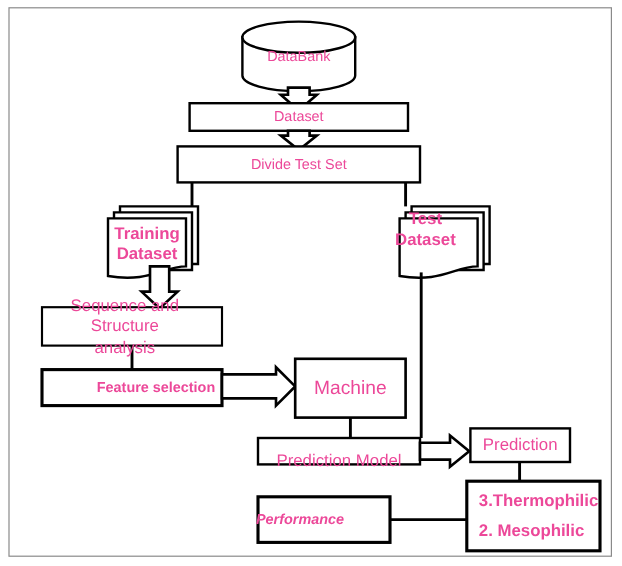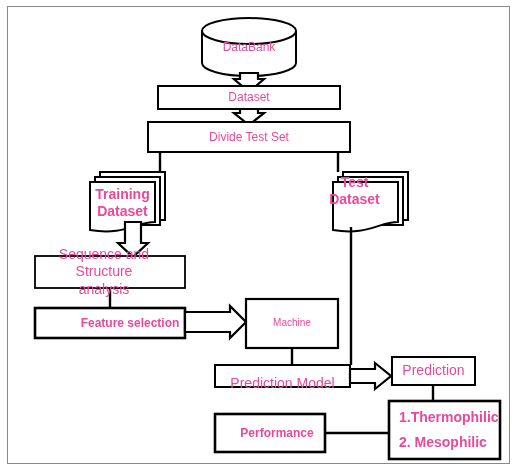--- a/index.html
+++ b/index.html
@@ -37,21 +37,21 @@
     align-items: center;
     justify-content: center;
     text-align: center;
     color: #ec4899;
     line-height: 1.25;
     box-sizing: border-box;
     pointer-events: none;
   }
   .f11 { font-size: 14px; }
   .f12 { font-size: 12px; }
-  .f15 { font-size: 10px; }
+  .f15 { font-size: 16px; }
   .bold { font-weight: bold; }
   .two-line { flex-direction: column; }
 </style>
 </head>
 <body>
 
 <div id="canvas">
 
   <div id="frame"></div>
 
@@ -166,19 +166,19 @@
 
   <div class="lbl f15 two-line" style="left:246px; top:299px; width:92px; height:49px;">
     <span>Machine</span>
   </div>
 
   <div class="lbl f11" style="left:215px; top:365px; width:135px; height:38px;">Prediction Model</div>
 
   <div class="lbl f11" style="left:392px; top:357px; width:83px; height:28px;border-radius:10px;">Prediction</div>
 
   <div class="lbl f11 bold two-line" style="left:395px; top:401px; width:105px; height:58px; justify-content:space-evenly; align-items:flex-start; padding-left:4px;">
-    <span>1.Thermophilic</span>
+    <span>3.Thermophilic</span>
     <span>2. Mesophilic</span>
   </div>
 
-  <div class="lbl f12 bold" style="left:230px; top:414px; width:94px; height:38px;">Performance</div>
+  <div class="lbl f12 bold" style="left:203px; top:414px; width:94px; height:38px;font-style:italic;">Performance</div>
 
 </div>
 
 </body></html>

